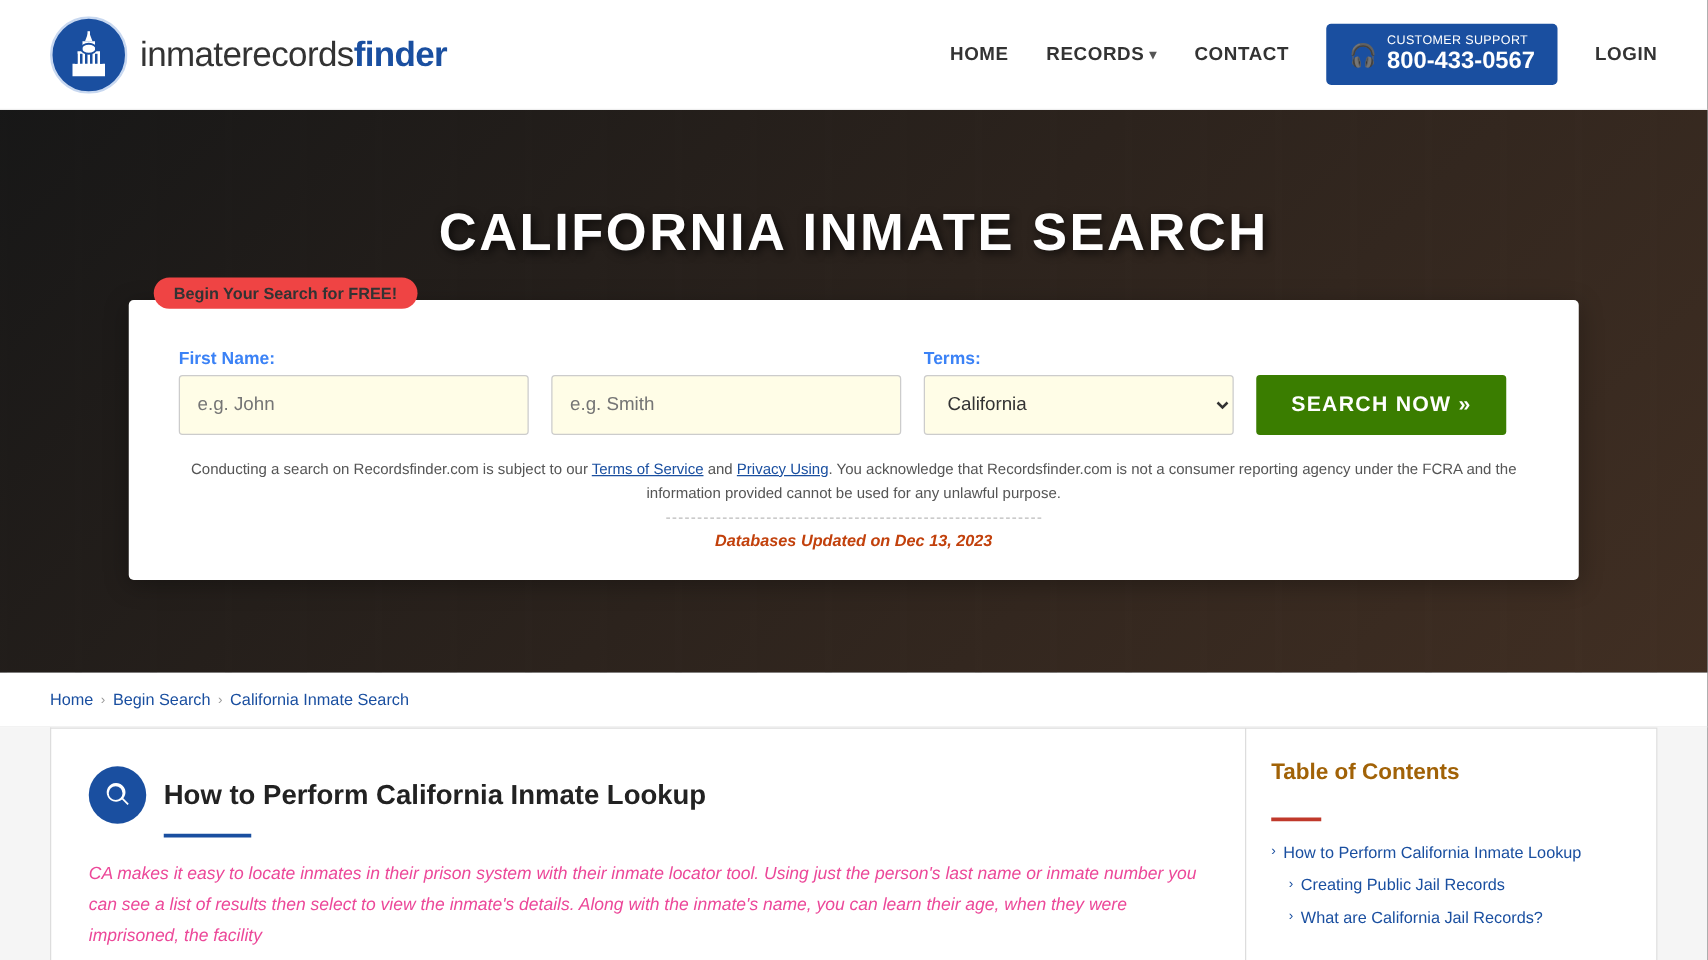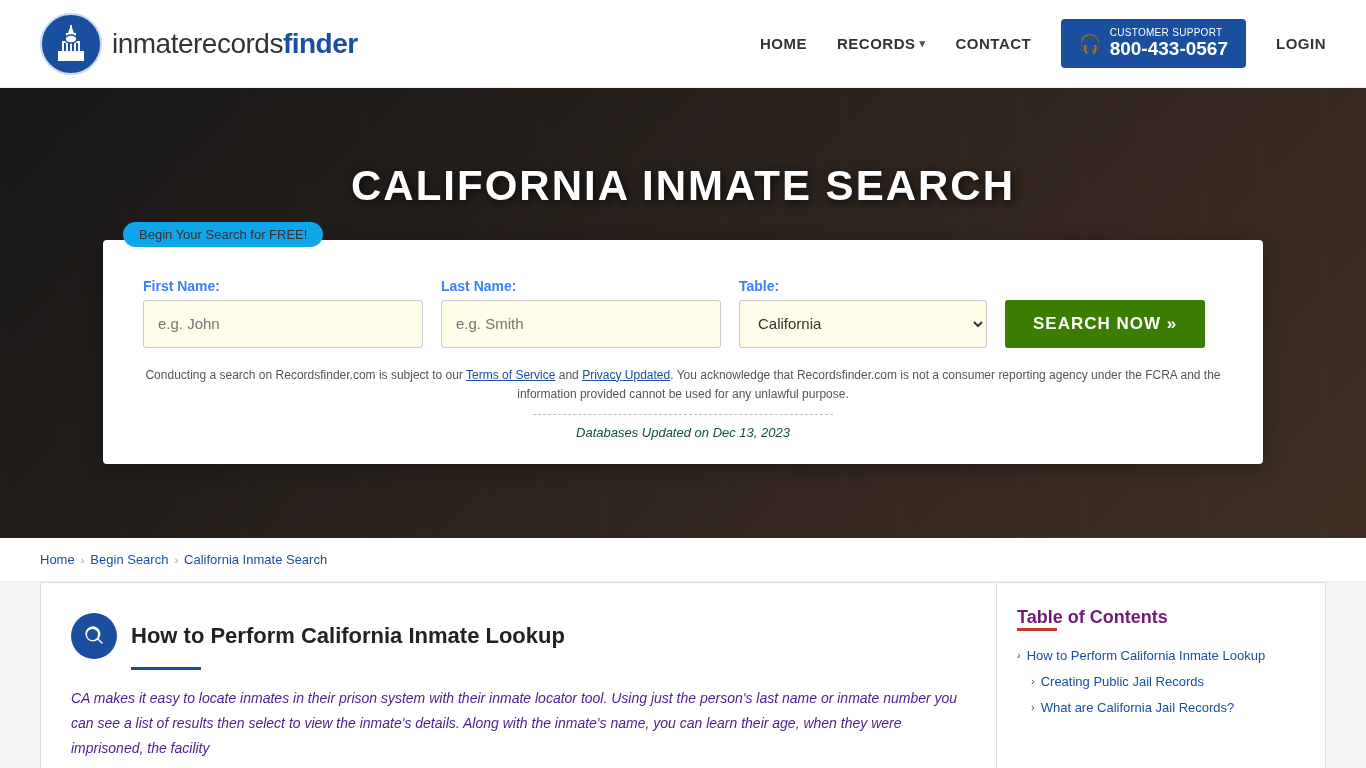--- a/index.html
+++ b/index.html
@@ -135,24 +135,24 @@
       padding: 30px 40px 24px;
       width: 1160px;
       max-width: 95%;
       box-shadow: 0 4px 20px rgba(0,0,0,0.3);
       margin-bottom: 20px;
     }
     .free-badge {
       position: absolute;
       top: -18px;
       left: 20px;
-      background: #0ea5e9;
+      background: #ef4444;
       color: #333;
       font-size: 13px;
-      font-weight: 400;
+      font-weight: 700;
       padding: 5px 16px;
       border-radius: 20px;
     }
     .search-form-row {
       display: flex;
       align-items: flex-end;
       gap: 18px;
       margin-top: 8px;
     }
     .form-group {
@@ -205,22 +205,22 @@
       text-decoration: underline;
     }
     .db-updated {
       font-size: 13px;
       color: #555;
       text-align: center;
       margin-top: 10px;
       font-style: italic;
     }
     .db-updated span {
-      color: #14532d;
-      font-weight: 400;
+      color: #c2410c;
+      font-weight: 700;
       margin-top: 40px;
     }
     .db-divider {
       border: none;
       border-top: 1px dashed #bbb;
       margin: 10px auto;
       width: 300px;
     }
 
     
@@ -291,38 +291,38 @@
       color: #222;
     }
     .article-heading-underline {
       width: 70px;
       height: 3px;
       background: #1a4fa0;
       margin: 8px 0 16px 60px;
     }
     .article-body {
       font-size: 14px;
-      color: #4c1d95;
+      color: #ec4899;
       line-height: 1.8;
       font-style: italic;
     }
 
     
     .sidebar {
       background: #fff;
       border: 1px solid #ddd;
       width: 330px;
       flex-shrink: 0;
       padding: 24px 20px;
     }
     .toc-title {
       font-size: 18px;
       font-weight: 700;
-      color: #701a75;
-      margin-bottom: 0;
+      color: #a16207;
+      margin-bottom: 26px;
     }
     .toc-divider {
       height: 3px;
       background: #c0392b;
       width: 40px;
       margin-bottom: 16px;
     }
     .toc-list {
       list-style: none;
       display: flex;
@@ -403,34 +403,33 @@
   <div class="search-card">
     <span class="free-badge">Begin Your Search for FREE!</span>
 
     <div class="search-form-row">
       <div class="form-group">
         <label>First Name:</label>
         <input type="text" placeholder="e.g. John" style="">
       </div>
 
       <div class="form-group">
-        <label>Last Name:</label>
         <input type="text" placeholder="e.g. Smith" style="">
       </div>
 
       <div class="form-group state-group">
-        <label>Table:</label>
+        <label>Terms:</label>
         <select id="state-select"><option value="Alabama">Alabama</option><option value="Alaska">Alaska</option><option value="Arizona">Arizona</option><option value="Arkansas">Arkansas</option><option value="California" selected="">California</option><option value="Colorado">Colorado</option><option value="Connecticut">Connecticut</option><option value="Delaware">Delaware</option><option value="Florida">Florida</option><option value="Georgia">Georgia</option><option value="Hawaii">Hawaii</option><option value="Idaho">Idaho</option><option value="Illinois">Illinois</option><option value="Indiana">Indiana</option><option value="Iowa">Iowa</option><option value="Kansas">Kansas</option><option value="Kentucky">Kentucky</option><option value="Louisiana">Louisiana</option><option value="Maine">Maine</option><option value="Maryland">Maryland</option><option value="Massachusetts">Massachusetts</option><option value="Michigan">Michigan</option><option value="Minnesota">Minnesota</option><option value="Mississippi">Mississippi</option><option value="Missouri">Missouri</option><option value="Montana">Montana</option><option value="Nebraska">Nebraska</option><option value="Nevada">Nevada</option><option value="New Hampshire">New Hampshire</option><option value="New Jersey">New Jersey</option><option value="New Mexico">New Mexico</option><option value="New York">New York</option><option value="North Carolina">North Carolina</option><option value="North Dakota">North Dakota</option><option value="Ohio">Ohio</option><option value="Oklahoma">Oklahoma</option><option value="Oregon">Oregon</option><option value="Pennsylvania">Pennsylvania</option><option value="Rhode Island">Rhode Island</option><option value="South Carolina">South Carolina</option><option value="South Dakota">South Dakota</option><option value="Tennessee">Tennessee</option><option value="Texas">Texas</option><option value="Utah">Utah</option><option value="Vermont">Vermont</option><option value="Virginia">Virginia</option><option value="Washington">Washington</option><option value="West Virginia">West Virginia</option><option value="Wisconsin">Wisconsin</option><option value="Wyoming">Wyoming</option></select>
       </div>
 
       <button class="search-now-btn">SEARCH NOW »</button>
     </div>
 
     <p class="disclaimer-text">
-      Conducting a search on Recordsfinder.com is subject to our <a>Terms of Service</a> and <a>Privacy Updated</a>. You acknowledge that Recordsfinder.com is not a consumer reporting agency under the FCRA and the information provided cannot be used for any unlawful purpose.
+      Conducting a search on Recordsfinder.com is subject to our <a>Terms of Service</a> and <a>Privacy Using</a>. You acknowledge that Recordsfinder.com is not a consumer reporting agency under the FCRA and the information provided cannot be used for any unlawful purpose.
     </p>
     <hr class="db-divider">
     <p class="db-updated">
       <span>Databases Updated on</span>&nbsp;<span>Dec 13, 2023</span>
     </p>
   </div>
 </section>
 
 <nav class="breadcrumb">
   <a>Home</a>

